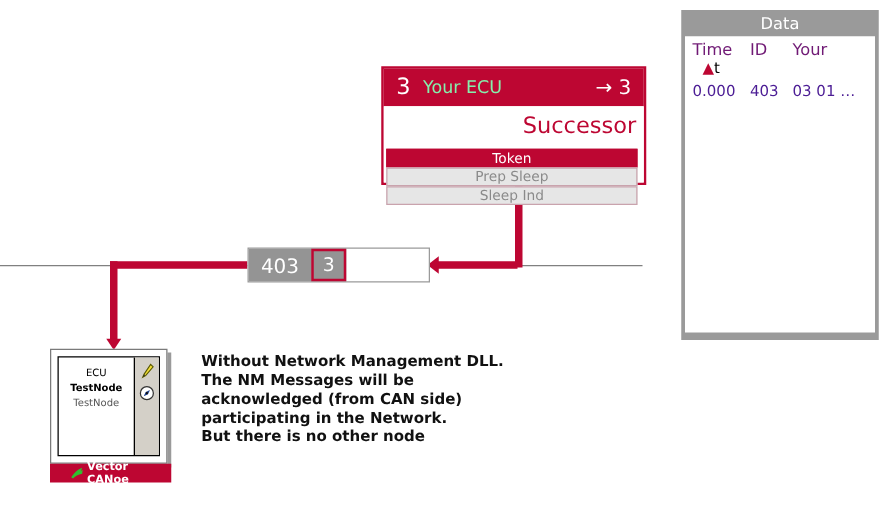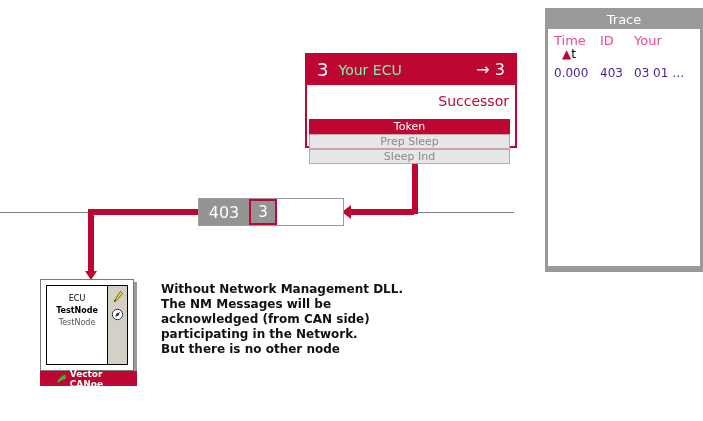--- a/index.html
+++ b/index.html
@@ -116,21 +116,21 @@
     height: 31px;
     background: #ffffff;
     display: flex;
     align-items: center;
     justify-content: flex-end;
     padding-right: 6px;
     box-sizing: border-box;
   }
   #ecu-successor-label {
     color: #bd0632;
-    font-size: 14px;
+    font-size: 18px;
   }
   #ecu-tabs {
     height: 30px;
     display: flex;
     align-items: stretch;
     padding: 3px 2px 0 2px;
     box-sizing: border-box;
     background: #ffffff;
     flex-direction: column;
   }
@@ -310,21 +310,21 @@
   }
   #trace-body {
     background: #ffffff;
     height: calc(100% - 21px);
     box-sizing: border-box;
     padding: 4px 0 0 6px;
   }
   #trace-head {
     display: flex;
     font-size: 13px;
-    color: #ec4899;
+    color: #701a75;
   }
   #trace-head .th-time { width: 46px; }
   #trace-head .th-id   { width: 34px; }
   #trace-head .th-data { flex: 1; }
   #trace-sort {
     font-size: 12px;
     color: #000000;
     padding-left: 8px;
     line-height: 13px;
   }
@@ -407,21 +407,21 @@
 
 <div class="abs" id="annotation">
   <p>Without Network Management DLL.</p>
   <p>The NM Messages will be</p>
   <p>acknowledged (from CAN side)</p>
   <p>participating in the Network.</p>
   <p>But there is no other node</p>
 </div>
 
 <div class="abs" id="trace-panel">
-  <div id="trace-title">Trace</div>
+  <div id="trace-title">Data</div>
   <div id="trace-body">
     <div id="trace-head">
       <div class="th-time">Time</div>
       <div class="th-id">ID</div>
       <div class="th-data">Your</div>
     </div>
     <div id="trace-sort">
       <span class="tri">▲</span><span>t</span>
     </div>
     <div class="trace-row">

